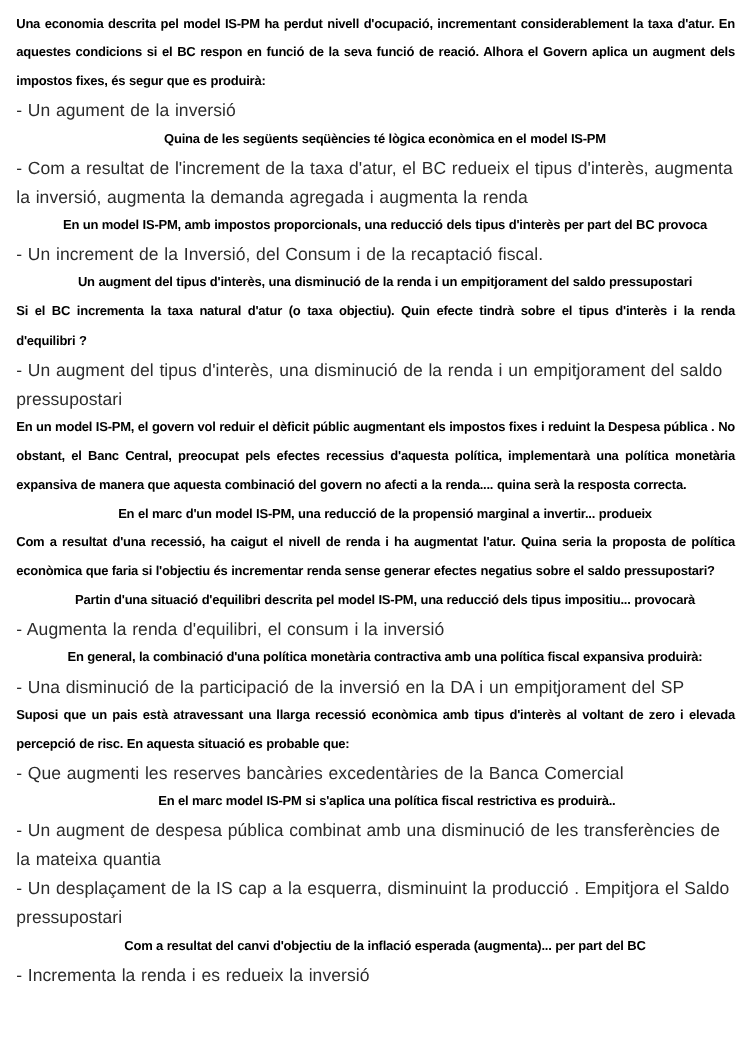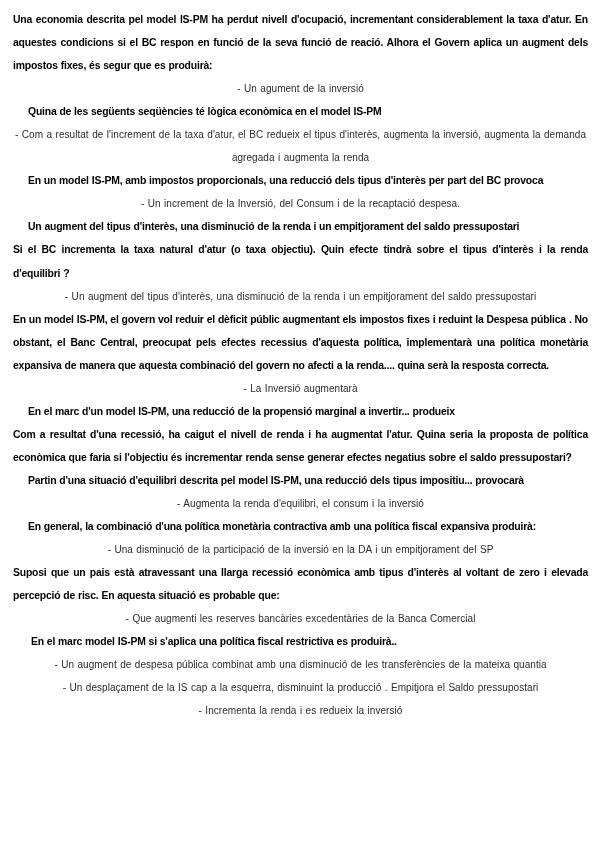--- a/index.html
+++ b/index.html
@@ -30,61 +30,61 @@
     font-weight: bold;
     text-align: justify;
     text-justify: inter-word;
     letter-spacing: -0.18px;
     word-spacing: 0.2px;
     color: #000000;
     margin: 0;
   }
   
   .q.nojust {
-    text-align: left;
+    text-align: center;
     margin-left: 15px;
   }
   
   .a {
-    font-size: 10px;
+    font-size: 14px;
     line-height: 23.05px;
     font-weight: normal;
-    text-align: center;
+    text-align: left;
     letter-spacing: 0.05px;
     word-spacing: 0.6px;
     color: #ララ;
     color: #2b2b2b;
     margin: 0;
   }
   .indent-sp {
     padding-left: 3px;
   }
 </style>
 </head>
 <body>
 
 <div id="page">
   <div id="lines">
       <p class="q">Una economia descrita pel model IS-PM ha perdut nivell d'ocupació, incrementant considerablement la taxa d'atur. En aquestes condicions  si el BC respon en funció de la seva funció de reació. Alhora   el Govern aplica un augment dels impostos fixes,  és segur que es produirà:</p>
       <p class="a">- Un agument de la inversió</p>
       <p class="q nojust">Quina de les següents seqüències té lògica econòmica en el model IS-PM</p>
       <p class="a">- Com a resultat de l'increment de la taxa d'atur, el BC  redueix el tipus d'interès, augmenta la inversió, augmenta la demanda agregada i augmenta la  renda</p>
       <p class="q nojust">En un model IS-PM, amb impostos proporcionals, una reducció dels tipus d'interès per part del BC provoca</p>
-      <p class="a">-   Un increment de la Inversió,  del Consum  i  de la recaptació despesa.</p>
+      <p class="a">-   Un increment de la Inversió,  del Consum  i  de la recaptació fiscal.</p>
       <p class="q nojust">Un augment del tipus d'interès, una disminució de la renda i un empitjorament del saldo pressupostari</p>
       <p class="q">Si el BC incrementa la taxa natural d'atur (o taxa objectiu).  Quin efecte tindrà sobre el tipus d'interès i  la renda d'equilibri ?</p>
       <p class="a">- Un augment del tipus d'interès, una disminució de la renda i un empitjorament del saldo pressupostari</p>
       <p class="q">En un model IS-PM, el govern vol reduir el dèficit públic augmentant els impostos fixes i reduint la Despesa pública . No obstant, el Banc Central, preocupat pels efectes recessius d'aquesta política, implementarà una política monetària expansiva de manera que aquesta combinació del govern no afecti a la renda.... quina serà la resposta correcta.</p>
-      <p class="a">- La Inversió augmentarà</p>
       <p class="q nojust">En el marc d'un model  IS-PM, una reducció de la propensió marginal a invertir... produeix</p>
       <p class="q">Com  a resultat d'una recessió, ha caigut el nivell de renda i ha augmentat l'atur. Quina seria la proposta de política  econòmica  que faria  si l'objectiu és incrementar   renda sense generar efectes negatius sobre el saldo pressupostari?</p>
       <p class="q nojust">Partin d'una situació d'equilibri descrita pel model IS-PM, una reducció dels tipus impositiu... provocarà</p>
       <p class="a">- Augmenta la renda d'equilibri, el consum i la inversió</p>
       <p class="q nojust">En general, la combinació d'una política monetària contractiva amb una política fiscal expansiva produirà:</p>
       <p class="a">- Una disminució de la participació de la inversió en la DA i un empitjorament del SP</p>
       <p class="q">Suposi que un pais està atravessant una llarga recessió econòmica amb tipus d'interès al voltant de zero i elevada percepció de risc. En aquesta situació es probable que:</p>
       <p class="a">- Que augmenti les reserves bancàries excedentàries de la Banca Comercial</p>
       <p class="q nojust indent-sp"> En el marc model IS-PM si s'aplica una política fiscal restrictiva es produirà..</p>
       <p class="a">- Un augment de despesa pública combinat amb una disminució de les transferències de la mateixa quantia</p>
       <p class="a">- Un desplaçament de la IS cap a la esquerra, disminuint la producció . Empitjora el Saldo pressupostari</p>
+      <p class="q nojust">Com a resultat del canvi d'objectiu de la inflació esperada (augmenta)... per part del BC</p>
       <p class="a">- Incrementa la renda i es redueix la inversió</p>
     </div>
 </div>
 
 </body></html>

